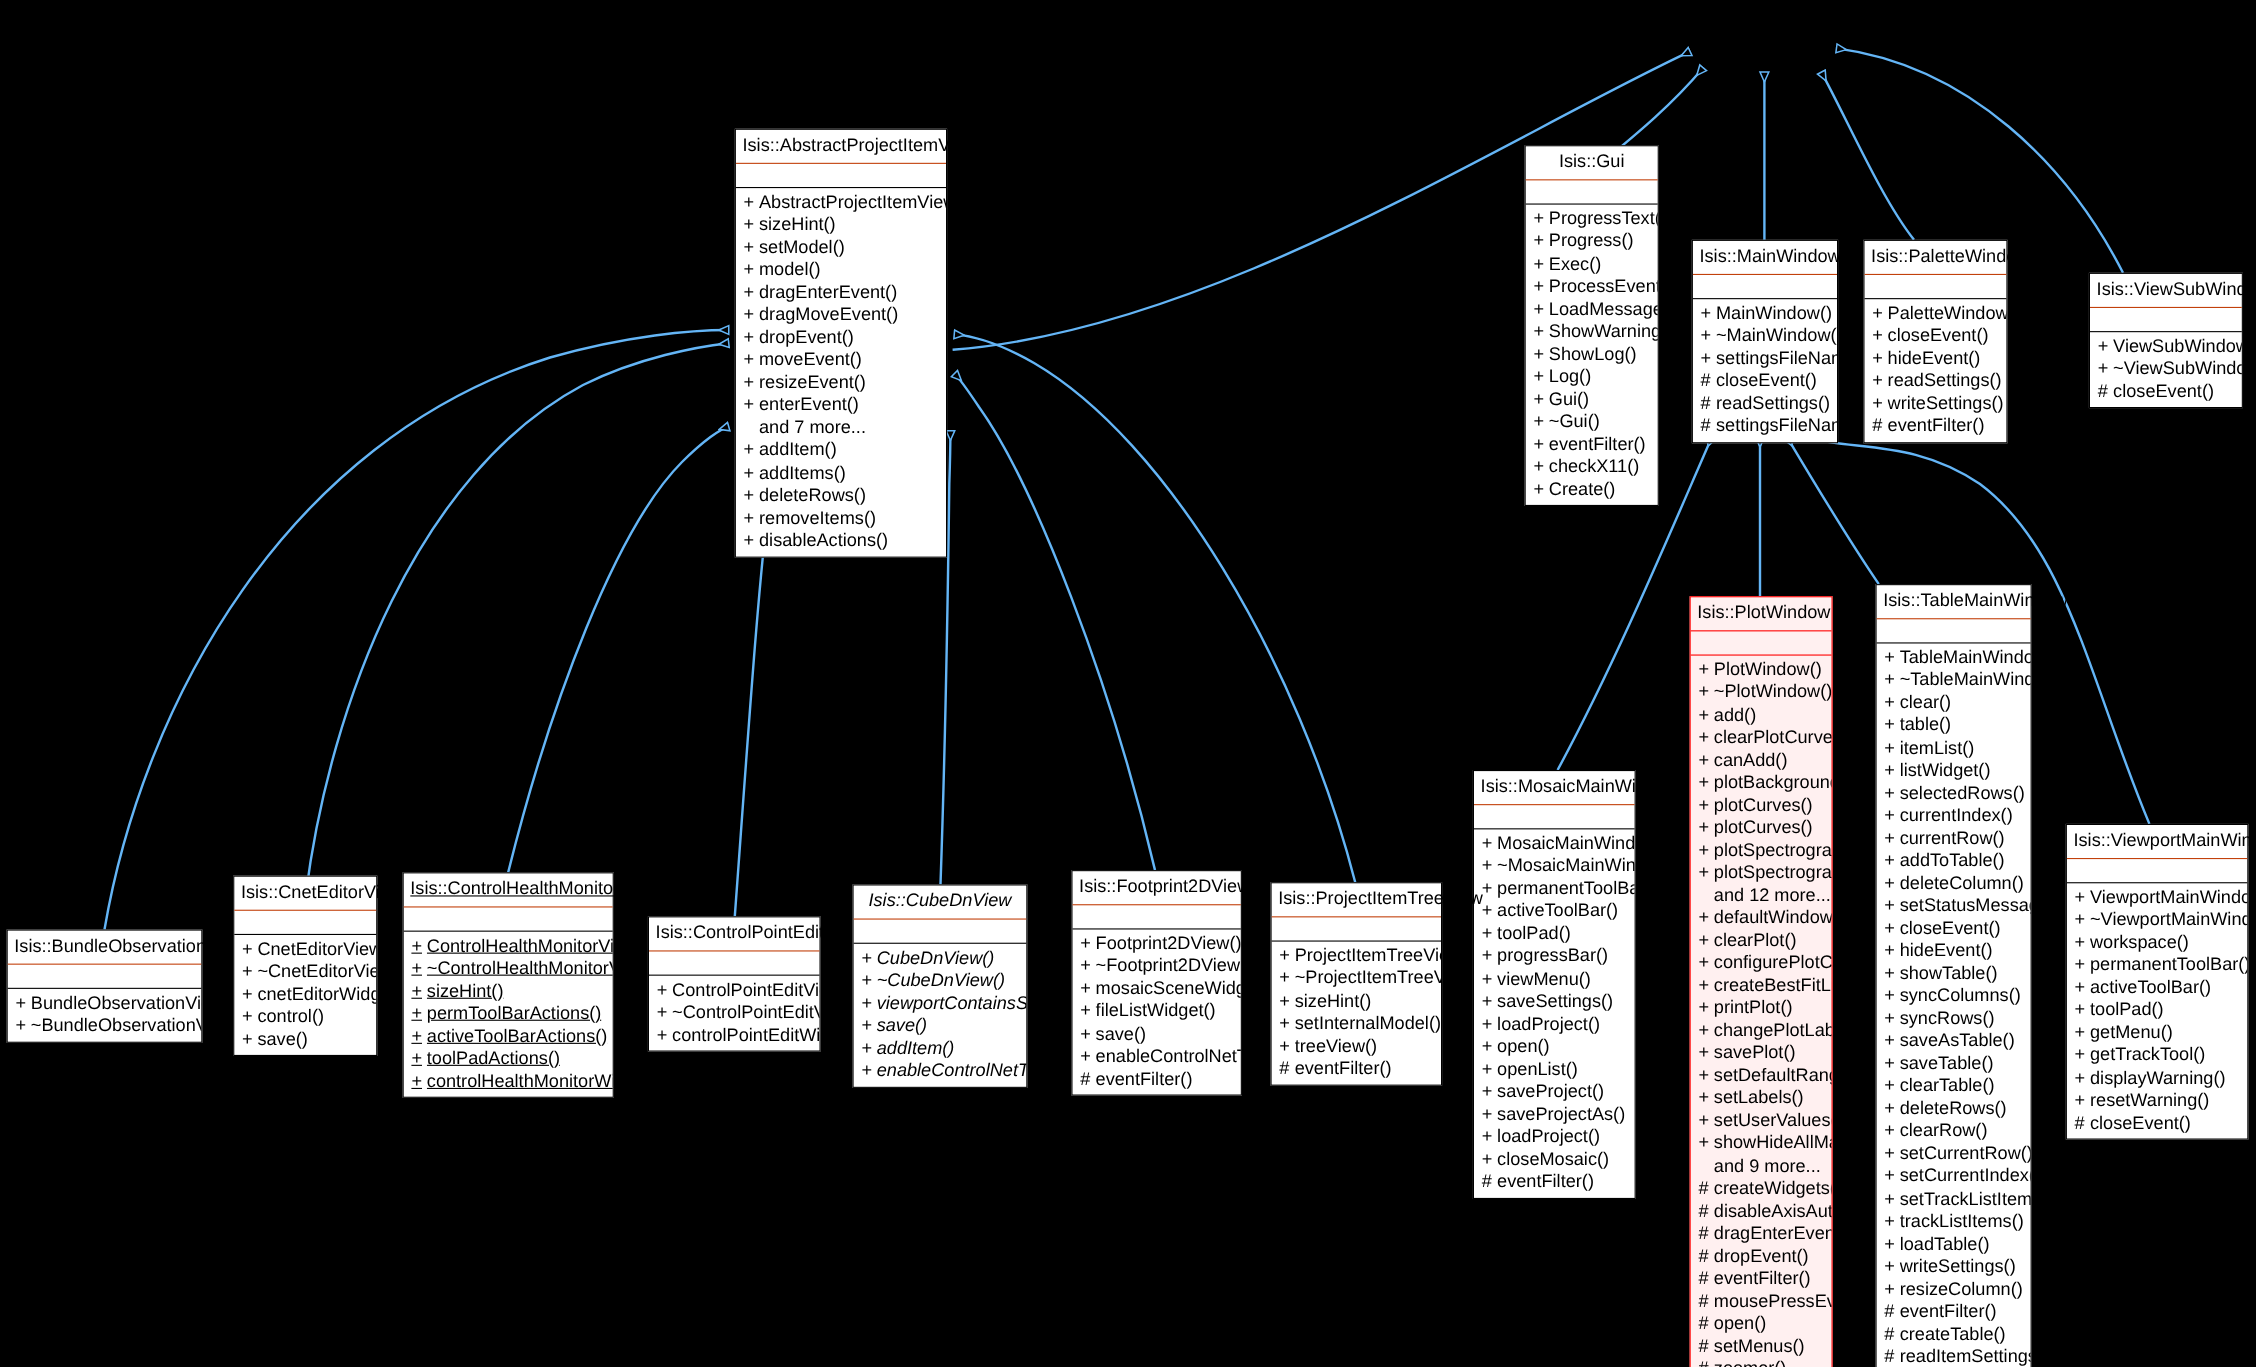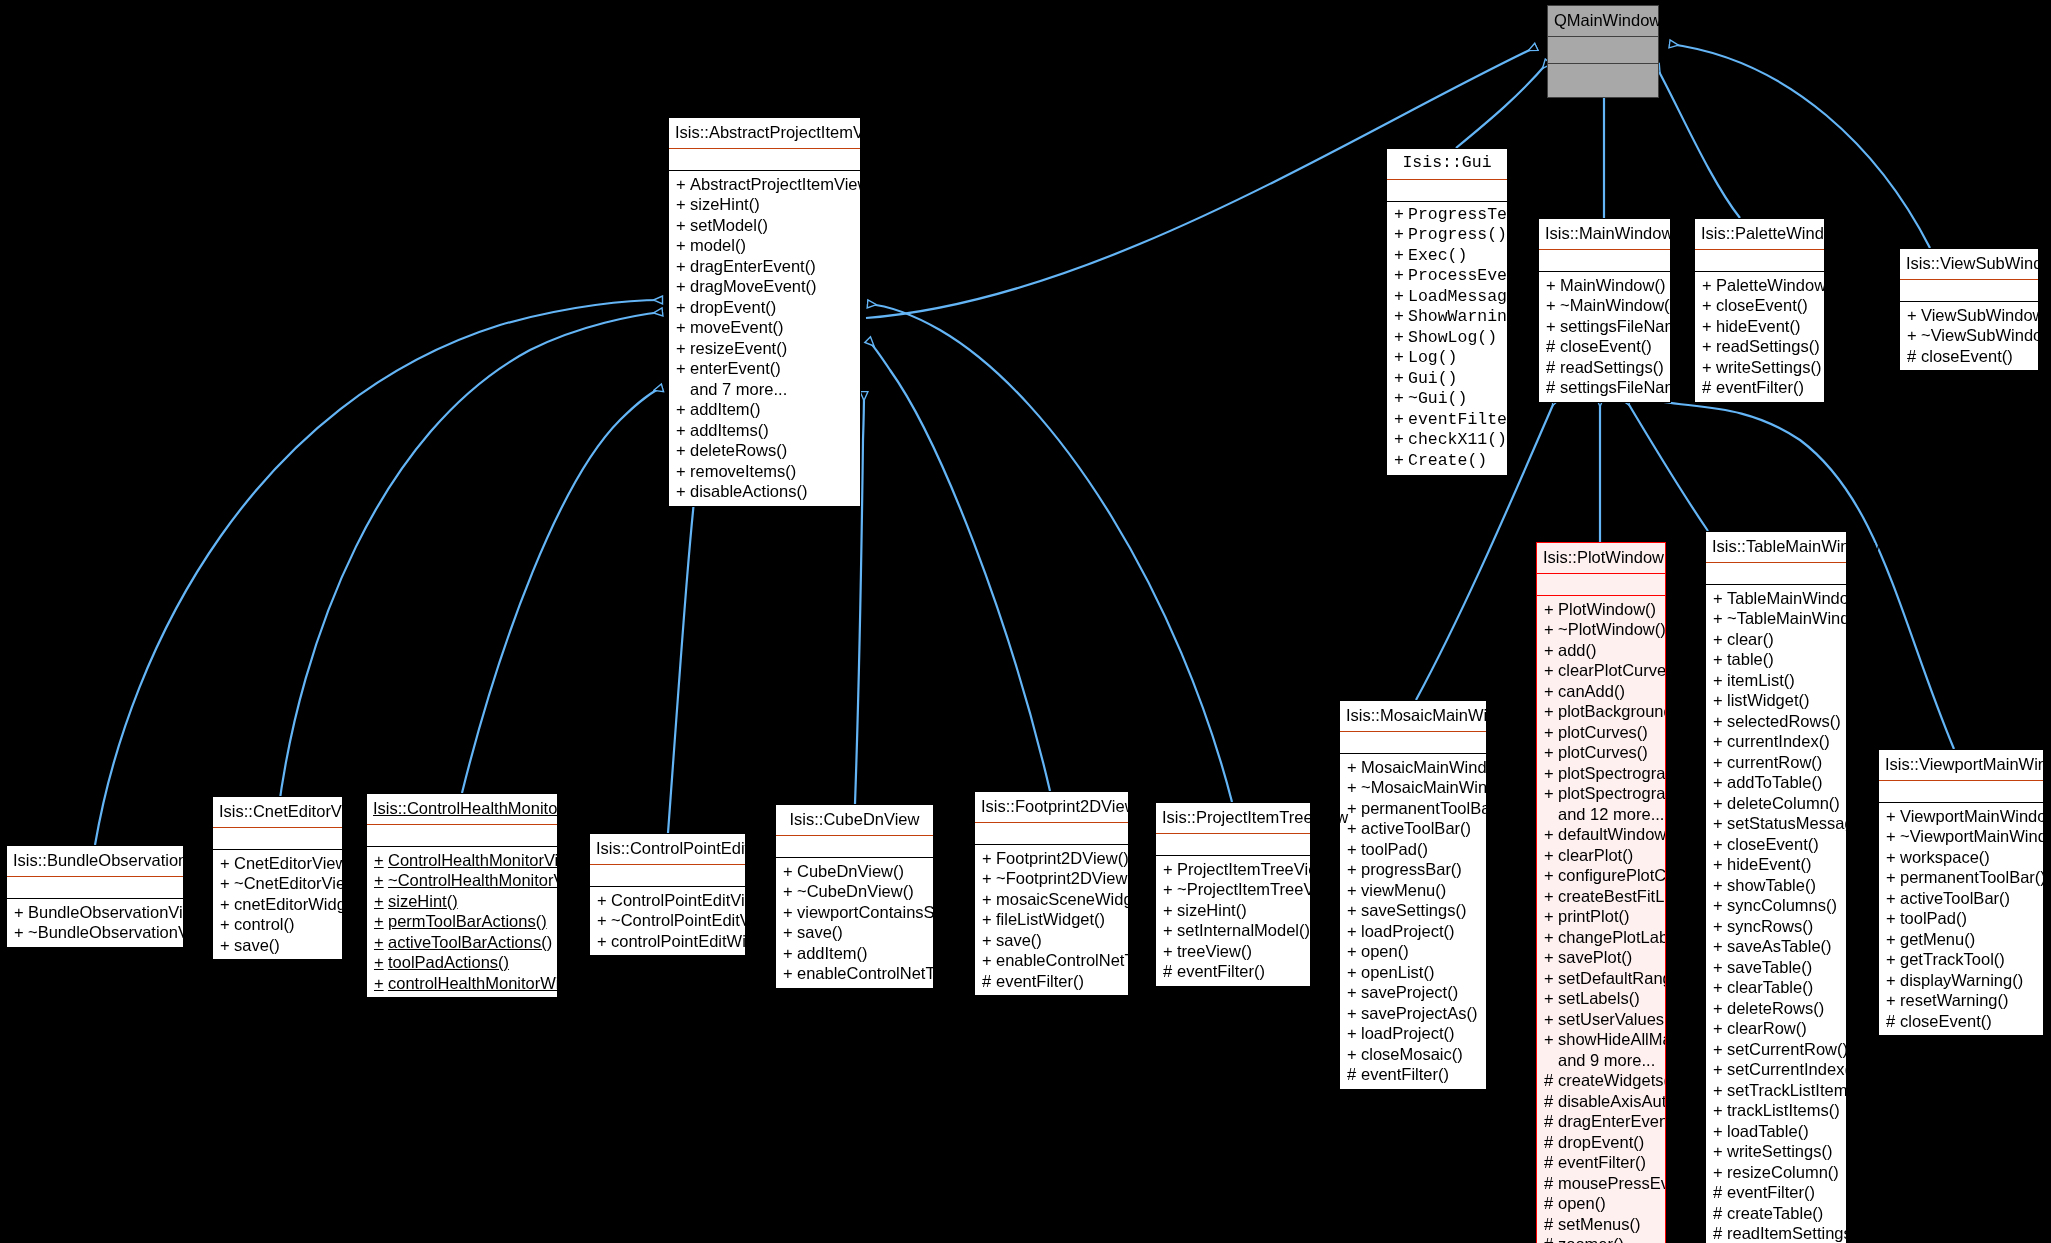--- a/index.html
+++ b/index.html
@@ -119,25 +119,20 @@
       <path d="M95,845 C130,640 260,400 500,325 C570,305 630,300 662,300"></path>
       <path d="M278,813 C300,640 380,430 530,350 C580,325 635,315 662,312"></path>
       <path d="M462,793 C500,640 560,480 620,420 C640,400 655,390 662,388"></path>
       <path d="M668,833 C680,670 690,520 700,450 C703,425 704,410 705,400"></path>
       <path d="M855,804 C860,660 862,520 863,440 C864,410 864,398 864,392"></path>
       <path d="M1050,791 C1010,620 940,440 890,370 C878,352 872,344 868,340"></path>
       <path d="M1232,802 C1180,600 1060,400 940,330 C905,310 880,305 868,304"></path>
     </g>
   </svg>
 
-<div class="node gray" style="left: 1547px; top: 5px; width: 112px;">
-      <div class="node-title">QMainWindow</div>
-      <div class="node-attrs"></div>
-      <div class="node-methods" style="height: 26px;"></div>
-    </div>
     <div class="node" style="left: 668px; top: 117px; width: 193px;">
       <div class="node-title">Isis::AbstractProjectItemView</div>
       <div class="node-attrs"></div>
       <div class="node-methods">
         <div class="member">
           <span class="vis">+</span>
           <span class="nm">AbstractProjectItemView()</span>
         </div>
         <div class="member">
           <span class="vis">+</span>
@@ -194,21 +189,21 @@
         <div class="member">
           <span class="vis">+</span>
           <span class="nm">removeItems()</span>
         </div>
         <div class="member">
           <span class="vis">+</span>
           <span class="nm">disableActions()</span>
         </div>
       </div>
     </div>
-    <div class="node" style="left: 1386px; top: 148px; width: 122px; font-family: Liberation Mono, monospace;">
+    <div class="node" style="left: 1386px; top: 132px; width: 122px;">
       <div class="node-title">Isis::Gui</div>
       <div class="node-attrs"></div>
       <div class="node-methods">
         <div class="member">
           <span class="vis">+</span>
           <span class="nm">ProgressText()</span>
         </div>
         <div class="member">
           <span class="vis">+</span>
           <span class="nm">Progress()</span>
@@ -810,21 +805,21 @@
         <div class="member">
           <span class="vis">+</span>
           <span class="nm">~ControlPointEditView()</span>
         </div>
         <div class="member">
           <span class="vis">+</span>
           <span class="nm">controlPointEditWidget()</span>
         </div>
       </div>
     </div>
-    <div class="node" style="left: 775px; top: 804px; width: 159px;">
+    <div class="node" style="left: 775px; top: 804px; width: 159px; font-style: italic;">
       <div class="node-title">Isis::CubeDnView</div>
       <div class="node-attrs"></div>
       <div class="node-methods">
         <div class="member">
           <span class="vis">+</span>
           <span class="nm">CubeDnView()</span>
         </div>
         <div class="member">
           <span class="vis">+</span>
           <span class="nm">~CubeDnView()</span>

